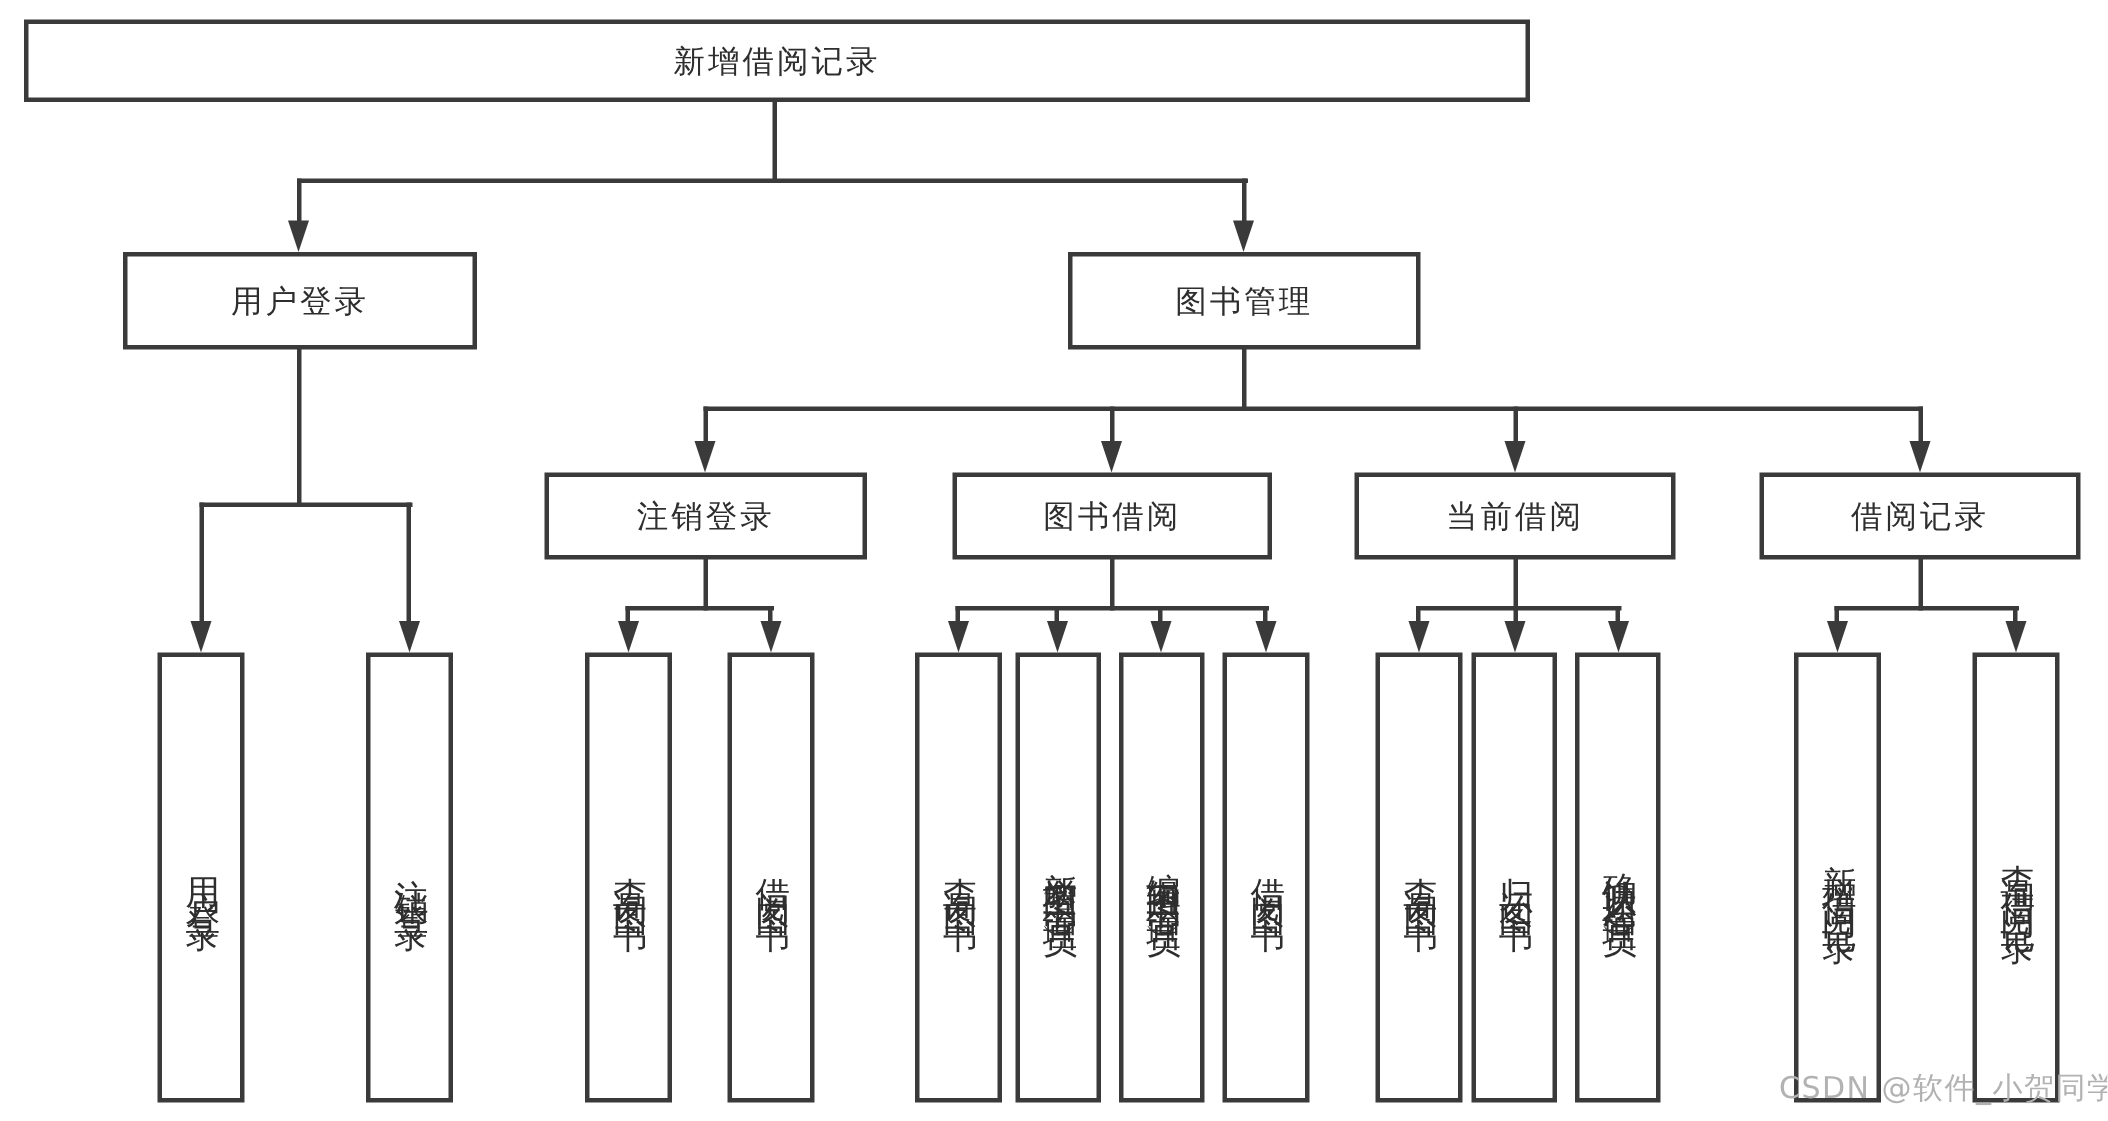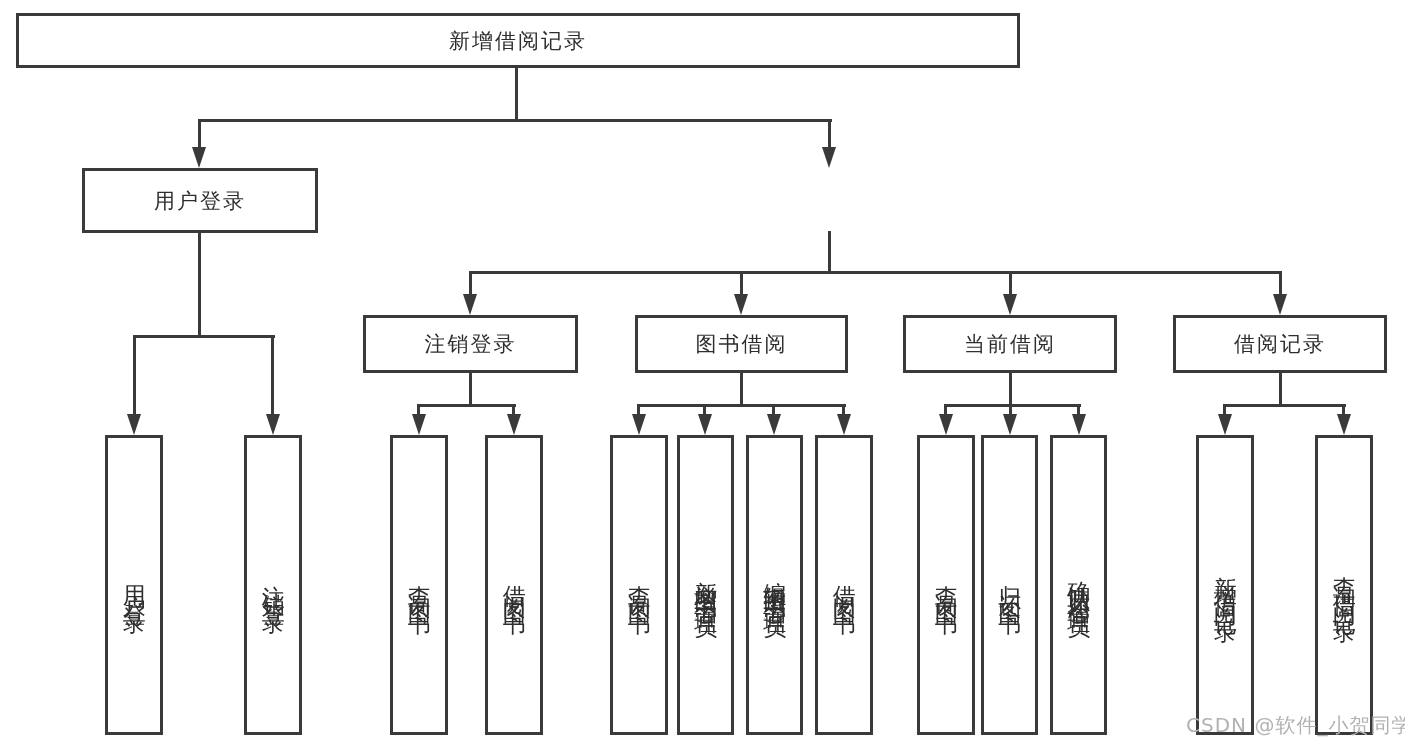--- a/index.html
+++ b/index.html
@@ -46,20 +46,23 @@
 
   <div class="vline" style="left:515px; top:68px; height:53px;"></div>
   <div class="hline" style="left:198px; top:119px; width:634px;"></div>
   <div class="vline" style="left:198px; top:119px; height:32px;"></div>
   <div class="arrow" style="left:192px; top:147px;"></div>
   <div class="vline" style="left:828px; top:119px; height:32px;"></div>
   <div class="arrow" style="left:822px; top:147px;"></div>
 
   <div class="box" style="left:82px; top:168px; width:236px; height:65px;">
     <span>用户登录</span>
+  </div>
+  <div class="box" style="left:712px; top:168px; width:235px; height:65px;">
+    <span>图书管理</span>
   </div>
 
   <div class="vline" style="left:198px; top:231px; height:107px;"></div>
   <div class="hline" style="left:133px; top:335px; width:142px;"></div>
   <div class="vline" style="left:133px; top:335px; height:82px;"></div>
   <div class="arrow" style="left:127px; top:414px;"></div>
   <div class="vline" style="left:271px; top:335px; height:82px;"></div>
   <div class="arrow" style="left:266px; top:414px;"></div>
 
   <div class="vline" style="left:828px; top:231px; height:43px;"></div>

